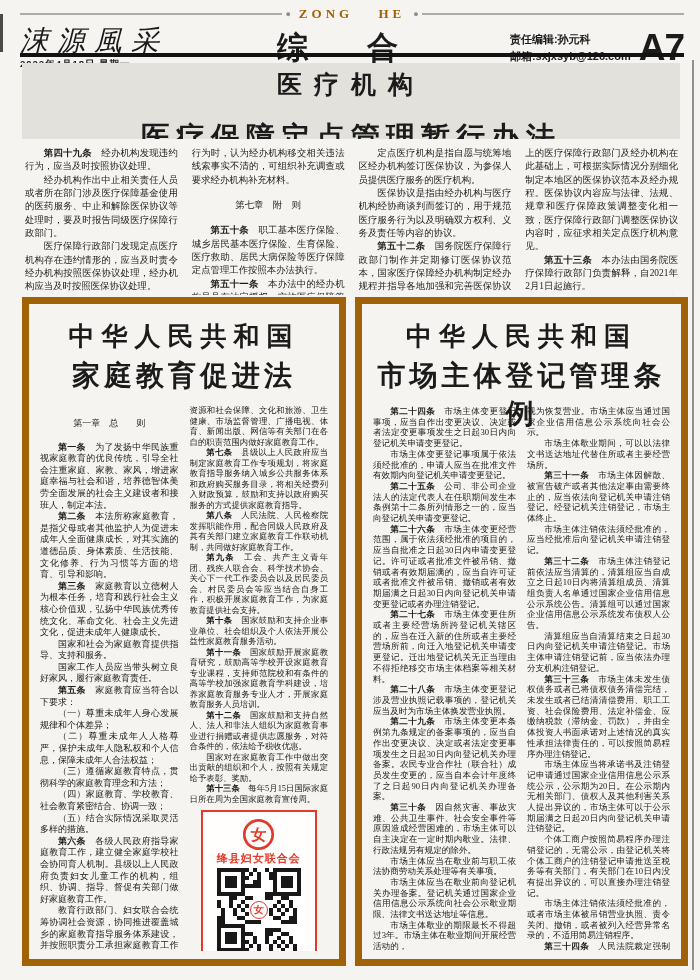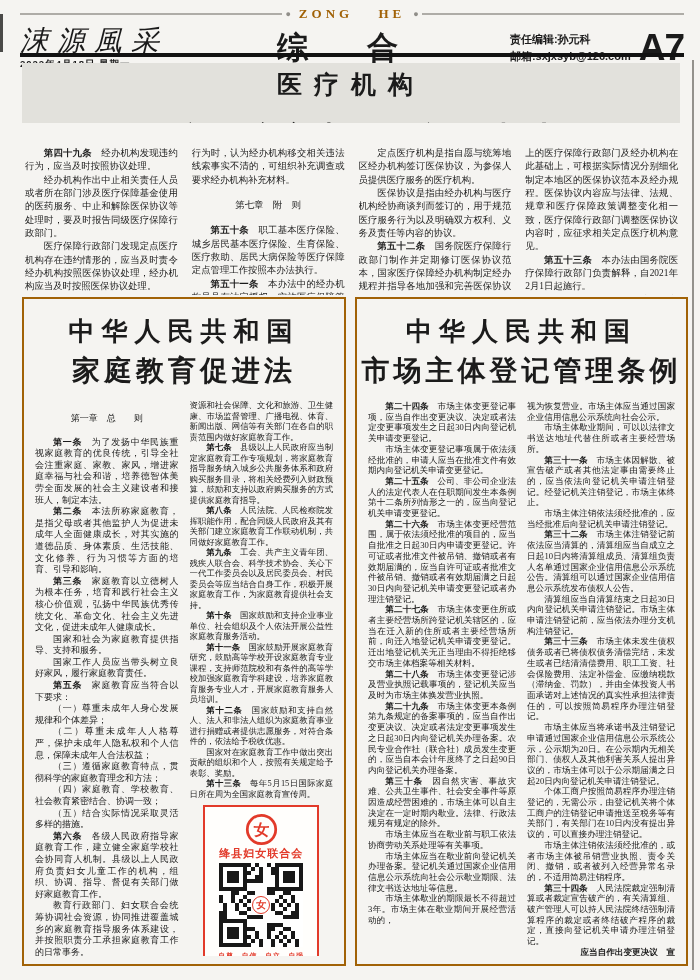--- a/index.html
+++ b/index.html
@@ -19,29 +19,29 @@
   .masthead{font-size:28px;font-style:italic;font-weight:normal;letter-spacing:9px;line-height:1.15;white-space:nowrap;}
   .pubdate{font-size:9.5px;font-weight:bold;letter-spacing:1px;margin-top:1px;
            font-family:"Liberation Sans","DejaVu Sans",sans-serif;}
   .section-cn{flex:1;text-align:center;font-size:31px;font-weight:bold;letter-spacing:14px;padding-top:2px;}
   .ed-block{display:flex;align-items:center;justify-content:flex-end;gap:8px;width:220px;padding-top:4px;}
   .ed-lines{font-family:"Liberation Sans","DejaVu Sans",sans-serif;font-size:11px;font-weight:bold;line-height:1.5;margin-left:20px;}
   .pageno{font-family:"Liberation Sans","DejaVu Sans",sans-serif;font-size:37px;font-weight:900;letter-spacing:-1px;line-height:1;}
   .rule{position:absolute;left:20px;right:16px;top:53px;height:4px;background:#121212;}
 
   
-  .top-headline{position:absolute;left:22px;top:63px;width:658px;height:60px;background:#e2e1dc;
+  .top-headline{position:absolute;left:22px;top:63px;width:658px;height:76px;background:#e2e1dc;
                 text-align:center;overflow:hidden;}
   .th1{font-size:25px;font-weight:bold;letter-spacing:12px;margin-top:5px;}
   .th2{font-size:29px;font-weight:bold;letter-spacing:6px;margin-top:17px;}
   .top-cols{position:absolute;left:25px;top:147px;width:653px;height:148px;display:flex;gap:14px;}
   .tcol{flex:1;font-size:9.4px;line-height:13.35px;text-align:justify;overflow:hidden;word-break:break-all;}
 
   
-  .box{position:absolute;top:297px;height:669px;border:2px solid #a16207;box-sizing:border-box;overflow:hidden;}
+  .box{position:absolute;top:297px;height:669px;border:7px solid #a16207;box-sizing:border-box;overflow:hidden;}
   #left-box{left:22px;width:324px;}
   #right-box{left:355px;width:333px;}
   .box-title{text-align:center;padding-top:15px;font-weight:bold;height:77px;}
   .bt1{font-size:26px;letter-spacing:7px;}
   .bt2{font-size:28px;letter-spacing:4px;margin-top:3px;}
   .box-cols{display:flex;gap:11px;padding:10px 11px 8px;height:calc(100% - 92px);box-sizing:border-box;overflow:hidden;}
   .bcol{flex:1;text-align:justify;overflow:hidden;word-break:break-all;}
   .lcol1{font-size:9px;line-height:11.6px;}
   .lcol2{font-size:8.4px;line-height:10.5px;}
   #right-box .bcol{font-size:8.6px;line-height:10.7px;}

